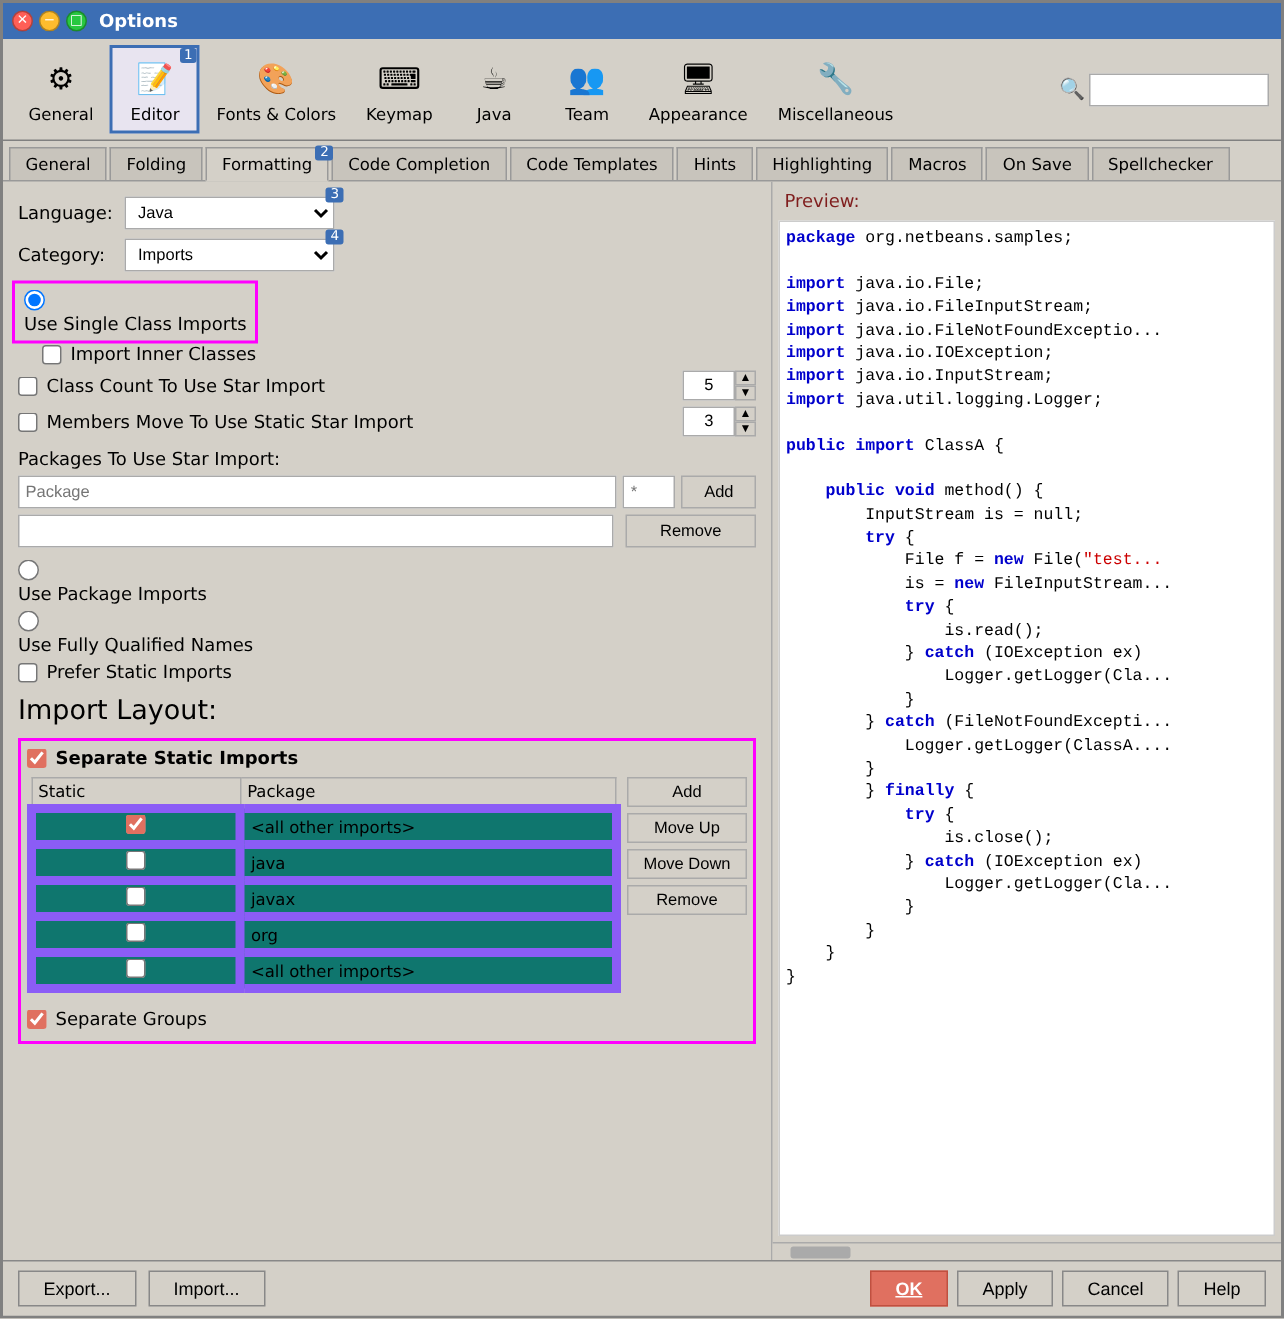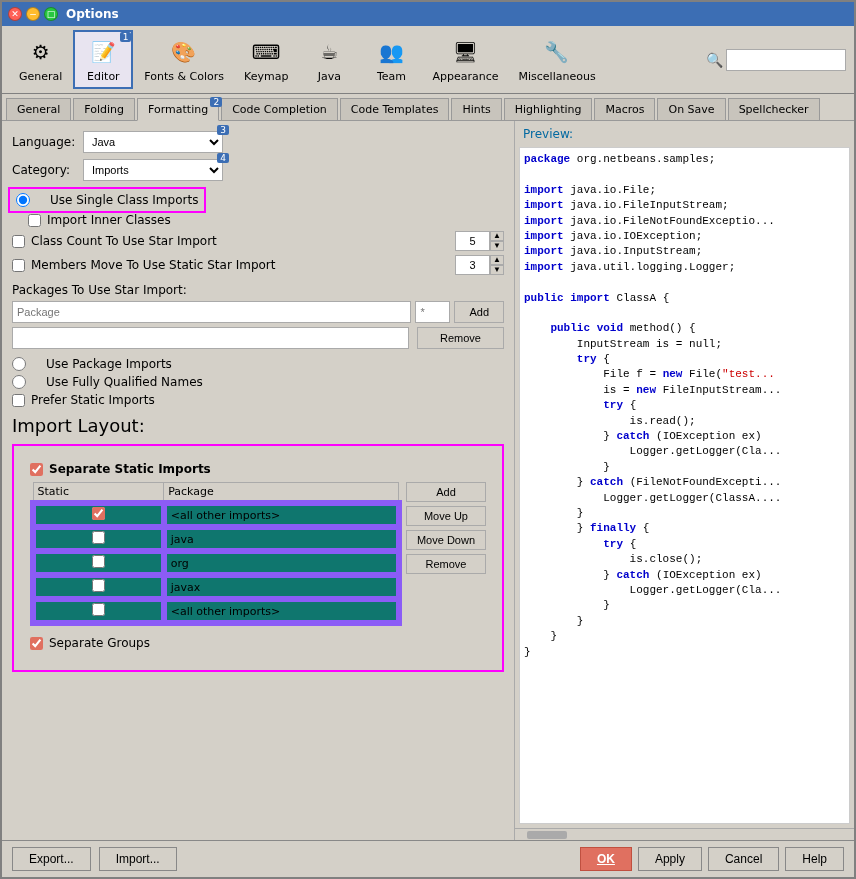--- a/index.html
+++ b/index.html
@@ -31,34 +31,34 @@
     .tab.active { background: #d4d0c8; border-bottom: 1px solid #d4d0c8; margin-bottom: -1px; }
     
     
     .main-content { display: flex; flex: 1; overflow: hidden; }
     
     
     .left-panel { flex: 1; padding: 10px; overflow-y: auto; }
     
     
     .right-panel { width: 340px; border-left: 1px solid #aaa; display: flex; flex-direction: column; }
-    .preview-label { padding: 6px 8px; font-size: 12px; color: #0369a1; flex-shrink: 0; }
+    .preview-label { padding: 6px 8px; font-size: 12px; color: #7f1d1d; flex-shrink: 0; }
     .code-preview { flex: 1; background: white; border: 1px solid #ccc; margin: 0 4px 4px; overflow: auto; font-family: 'Courier New', monospace; font-size: 11px; padding: 4px; }
     .code-line { white-space: nowrap; line-height: 1.4; }
     .kw-blue { color: #0000cc; font-weight: bold; }
     .kw-string { color: #cc0000; }
     .scrollbar-h { height: 12px; background: #d4d0c8; border-top: 1px solid #aaa; display: flex; align-items: center; padding: 0 2px; }
     .scroll-thumb { width: 40px; height: 8px; background: #aaa; border-radius: 2px; margin-left: 10px; }
     
     
     .form-row { display: flex; align-items: center; margin-bottom: 6px; gap: 6px; }
     .form-label { font-size: 12px; min-width: 65px; }
     select { height: 22px; font-size: 11px; border: 1px solid #aaa; background: white; padding: 1px 4px; }
     
-    .radio-row { display: flex; align-items: flex-start; gap: 20px; margin-bottom: 4px; }
+    .radio-row { display: flex; align-items: flex-start; gap: 2px; margin-bottom: 4px; flex-direction: column; }
     .radio-row input[type=radio] { width: 14px; height: 14px; }
     .radio-row label { font-size: 12px; }
     
     .checkbox-row { display: flex; align-items: center; gap: 6px; margin-bottom: 4px; }
     .checkbox-row input[type=checkbox] { width: 13px; height: 13px; }
     .checkbox-row label { font-size: 12px; }
     
     
     .radio-highlighted { outline: 2px solid #ff00ff; outline-offset: 2px; padding: 2px 4px; }
     
@@ -72,21 +72,21 @@
     .star-import-section { margin-bottom: 8px; }
     .star-import-section > label { font-size: 12px; margin-bottom: 4px; display: block; }
     .pkg-input-row { display: flex; gap: 4px; margin-bottom: 4px; }
     .pkg-input-row input { height: 22px; border: 1px solid #aaa; background: white; font-size: 11px; padding: 1px 4px; }
     .pkg-name-input { flex: 1; }
     .pkg-star-input { width: 35px; }
     .pkg-add-btn { padding: 2px 14px; border: 1px solid #aaa; background: #d4d0c8; cursor: pointer; font-size: 11px; }
     .pkg-remove-btn { padding: 2px 8px; border: 1px solid #aaa; background: #d4d0c8; cursor: pointer; font-size: 11px; margin-left: 4px; }
     
     
-    .import-layout-section { border: 2px solid #ff00ff; padding: 16px; margin-top: 8px; }
+    .import-layout-section { border: 2px solid #ff00ff; padding: 4px; margin-top: 8px; }
     
     
     .import-table { width: 100%; border-collapse: collapse; margin-bottom: 4px; font-size: 11px; }
     .import-table th { background: #d4d0c8; border: 1px solid #aaa; padding: 2px 4px; text-align: left; font-weight: normal; }
     .import-table td { border: 6px solid #8b5cf6; padding: 1px 4px; background: #0f766e; margin-left: 29px; }
     .import-table td:first-child { width: 100px; text-align: center; }
     .import-table td:nth-child(2) { width: 180px; }
     
     .table-buttons { display: flex; flex-direction: column; gap: 4px; margin-left: 4px; }
     .table-btn { padding: 3px 10px; border: 1px solid #aaa; background: #d4d0c8; cursor: pointer; font-size: 11px; white-space: nowrap; }
@@ -328,25 +328,25 @@
                 <tr>
                   <td style="text-align:center;"><input type="checkbox" checked="" style="accent-color: rgb(224, 112, 96);"></td>
                   <td>&lt;all other imports&gt;</td>
                 </tr>
                 <tr>
                   <td style="text-align:center;"><input type="checkbox" style=""></td>
                   <td>java</td>
                 </tr>
                 <tr>
                   <td style="text-align:center;"><input type="checkbox" style=""></td>
+                  <td>javax</td>
+                </tr>
+                <tr>
+                  <td style="text-align:center;"><input type="checkbox" style=""></td>
                   <td>org</td>
-                </tr>
-                <tr>
-                  <td style="text-align:center;"><input type="checkbox" style=""></td>
-                  <td>javax</td>
                 </tr>
                 <tr>
                   <td style="text-align:center;"><input type="checkbox" style=""></td>
                   <td>&lt;all other imports&gt;</td>
                 </tr>
               </tbody>
             </table>
           </div>
           <div class="table-buttons">
             <button class="table-btn">Add</button>

